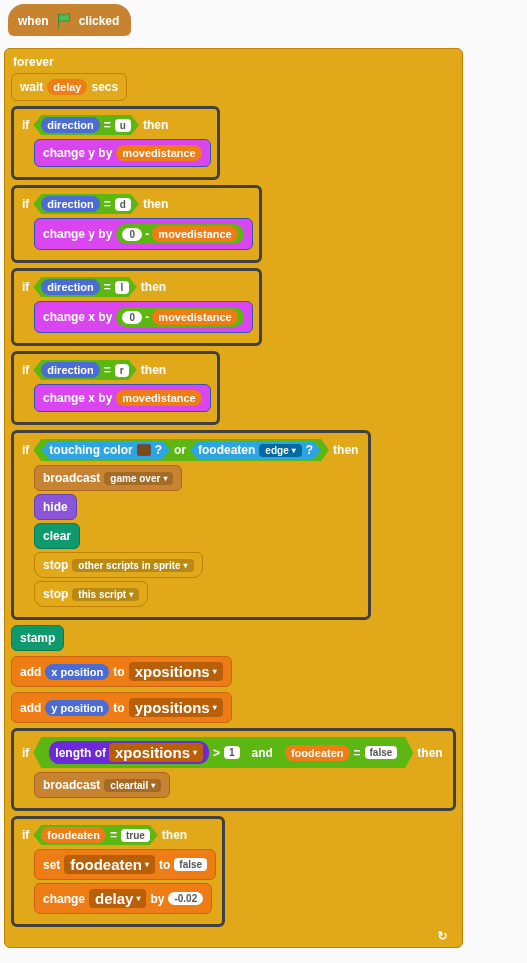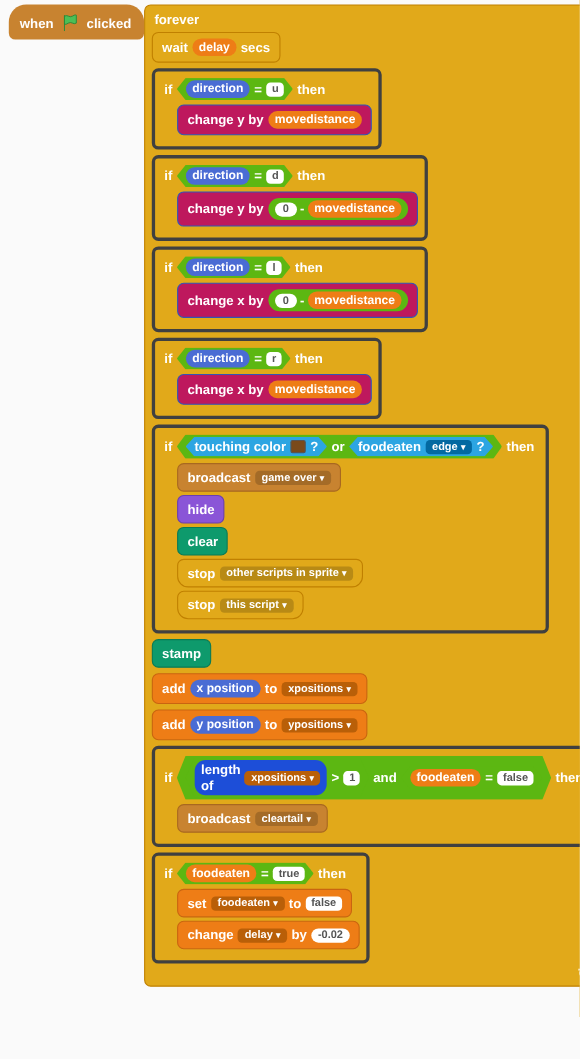--- a/index.html
+++ b/index.html
@@ -7,42 +7,42 @@
 .block { border-radius: 6px; padding: 5px 8px; display: inline-flex; align-items: center; gap: 4px; white-space: nowrap; }
 .hat { background: #c88330; border-radius: 16px 16px 6px 6px; padding: 8px 12px 6px 10px; display: inline-flex; align-items: center; gap: 6px; margin-left: 4px; }
 .flag { width: 18px; height: 18px; }
 .c-block { background: #e1a91a; border: 3px solid #404040; border-radius: 6px; padding: 4px 6px 10px 6px; display: inline-block; min-width: 60px; }
 .c-header { display: flex; align-items: center; gap: 4px; padding: 2px 4px 4px 2px; }
 .c-body { margin-left: 14px; display: flex; flex-direction: column; align-items: flex-start; gap: 3px; }
 .c-body > * { margin: 0; }
 .forever { background: #e1a91a; border: 1px solid #c08000; border-radius: 6px; padding: 4px 6px 4px 6px; display: inline-block; }
 .forever-body { margin-left: 0; display: flex; flex-direction: column; align-items: flex-start; gap: 5px; }
 .control { background: #e1a91a; border: 1px solid #c08000; }
-.motion { background: #be185d; border: 1px solid #3354b5; }
+.motion { background: #d946ef; border: 1px solid #3354b5; }
 .looks { background: #8a55d7; border: 1px solid #6a3fb0; }
 .pen { background: #0e9a6c; border: 1px solid #0a7a55; }
 .events-broadcast { background: #c88330; border: 1px solid #a86820; }
 .data { background: #ee7d16; border: 1px solid #c96510; }
 .cap { border-radius: 6px 6px 10px 10px; }
 .reporter { border-radius: 10px; padding: 2px 6px; display: inline-flex; align-items: center; gap: 3px; font-size: 11px; }
 .bool { padding: 2px 8px; display: inline-flex; align-items: center; gap: 4px; font-size: 11px; clip-path: polygon(8px 0, calc(100% - 8px) 0, 100% 50%, calc(100% - 8px) 100%, 8px 100%, 0 50%); }
 .var { background: #ee7d16; }
 .op { background: #5cb712; }
 .sensing { background: #2ca5e2; }
 .motion-r { background: #4a6cd4; }
-.data-r { background: #1d4ed8; }
+.data-r { background: #6d28d9; }
 .input { background: white; color: #555; border-radius: 4px; padding: 1px 5px; font-size: 10px; min-width: 14px; text-align: center; }
 .num-input { background: white; color: #555; border-radius: 9px; padding: 1px 6px; font-size: 10px; min-width: 20px; text-align: center; }
 .dropdown { background: rgba(0,0,0,0.18); border-radius: 4px; padding: 1px 6px 1px 6px; font-size: 10px; display: inline-flex; align-items: center; gap: 3px; }
 .dropdown::after { content: "▾"; font-size: 8px; }
 .dropdown-sensing { background: #0369a1; }
-.dropdown-data { background: #b95f08; border-radius:4px; padding:1px 6px; font-size:10px; display:inline-flex; align-items:center; gap:3px; }
+.dropdown-data { background: #b95f08; border-radius:4px; padding:1px 6px; font-size:15px; display:inline-flex; align-items:center; gap:3px; }
 .dropdown-data::after { content:"▾"; font-size:8px; }
 .colorswatch { width: 14px; height: 12px; background: #7a4a1a; border: 1px solid #555; display: inline-block; border-radius:2px; }
-.stack { display: flex; flex-direction: row; align-items: flex-start; gap: 0; }
+.stack { display: flex; flex-direction: column; align-items: flex-start; gap: 12px; }
 .forever-foot{ text-align:right; padding:2px 8px 0 0;}
 </style>
 </head>
 <body>
 
 <div class="stack">
 
 <div class="hat">
   <span>when</span>
   <svg class="flag" viewBox="0 0 20 20">

